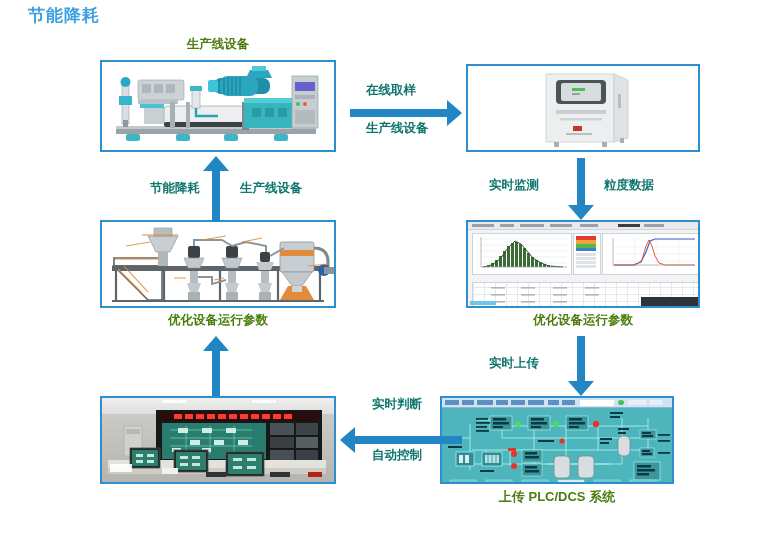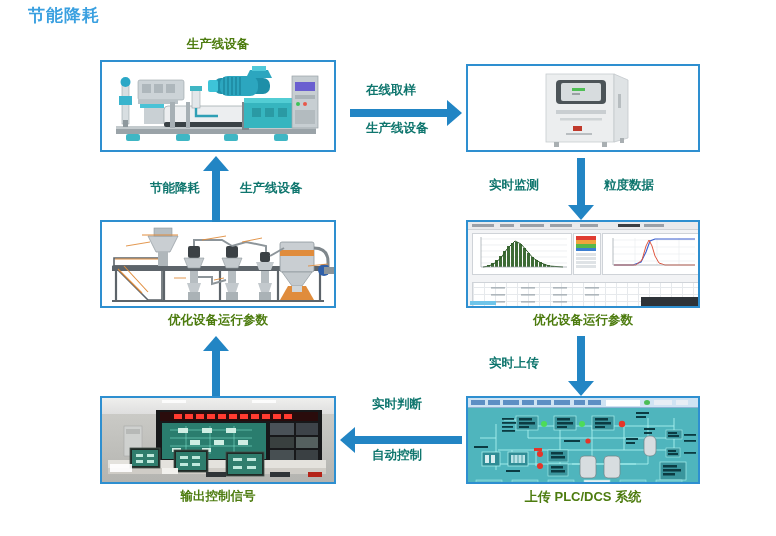--- a/index.html
+++ b/index.html
@@ -380,21 +380,21 @@
               <line x1="206" y1="44" x2="226" y2="42"></line>
             <line x1="84" y1="56" x2="72" y2="56"></line>
               <line x1="122" y1="56" x2="112" y2="58"></line>
           </g>
         </svg>
       </div>
     </div>
     <div class="node-caption" style="top:92px;">优化设备运行参数</div>
   </div>
 
-  <div class="node" style="left:462px;top:396px;width:242px;height:118px;">
+  <div class="node" style="left:436px;top:396px;width:242px;height:118px;">
     <div class="node-frame" style="left:4px;top:0px;width:234px;height:88px;">
       <div class="frame-inner ill-dcs">
         <div class="dcs-toolbar">
           <i style="left:3px;width:14px;background:#5d8fc4;"></i>
           <i style="left:20px;width:12px;background:#5d8fc4;"></i>
           <i style="left:35px;width:16px;background:#5d8fc4;"></i>
           <i style="left:54px;width:12px;background:#5d8fc4;"></i>
           <i style="left:69px;width:14px;background:#5d8fc4;"></i>
           <i style="left:86px;width:16px;background:#5d8fc4;"></i>
           <i style="left:106px;width:11px;background:#5d8fc4;"></i>
@@ -657,21 +657,20 @@
           <rect x="8" y="66" width="22" height="8" fill="#ffffff" opacity="0.9"></rect>
           <rect x="60" y="70" width="16" height="6" fill="#f2f1ed"></rect>
 
           <rect x="104" y="74" width="20" height="5" fill="#2f3437"></rect>
           <rect x="168" y="74" width="20" height="5" fill="#2f3437"></rect>
 
           <rect x="206" y="74" width="14" height="5" fill="#b42318"></rect>
         </svg>
       </div>
     </div>
-    <div class="node-caption" style="top:92px;">输出控制信号</div>
   </div>
 
   <div class="arrow arrow-right" style="left:350px;top:100px;width:112px;height:26px;">
     <div class="shaft" style="left:0;top:9px;width:98px;height:8px;"></div>
     <div class="head" style="left:97px;top:0px;"></div>
   </div>
   <div class="arrow-label" style="left:366px;top:82px;">在线取样</div>
   <div class="arrow-label" style="left:366px;top:120px;">生产线设备</div>
 
   <div class="arrow arrow-down" style="left:568px;top:158px;width:26px;height:62px;">

